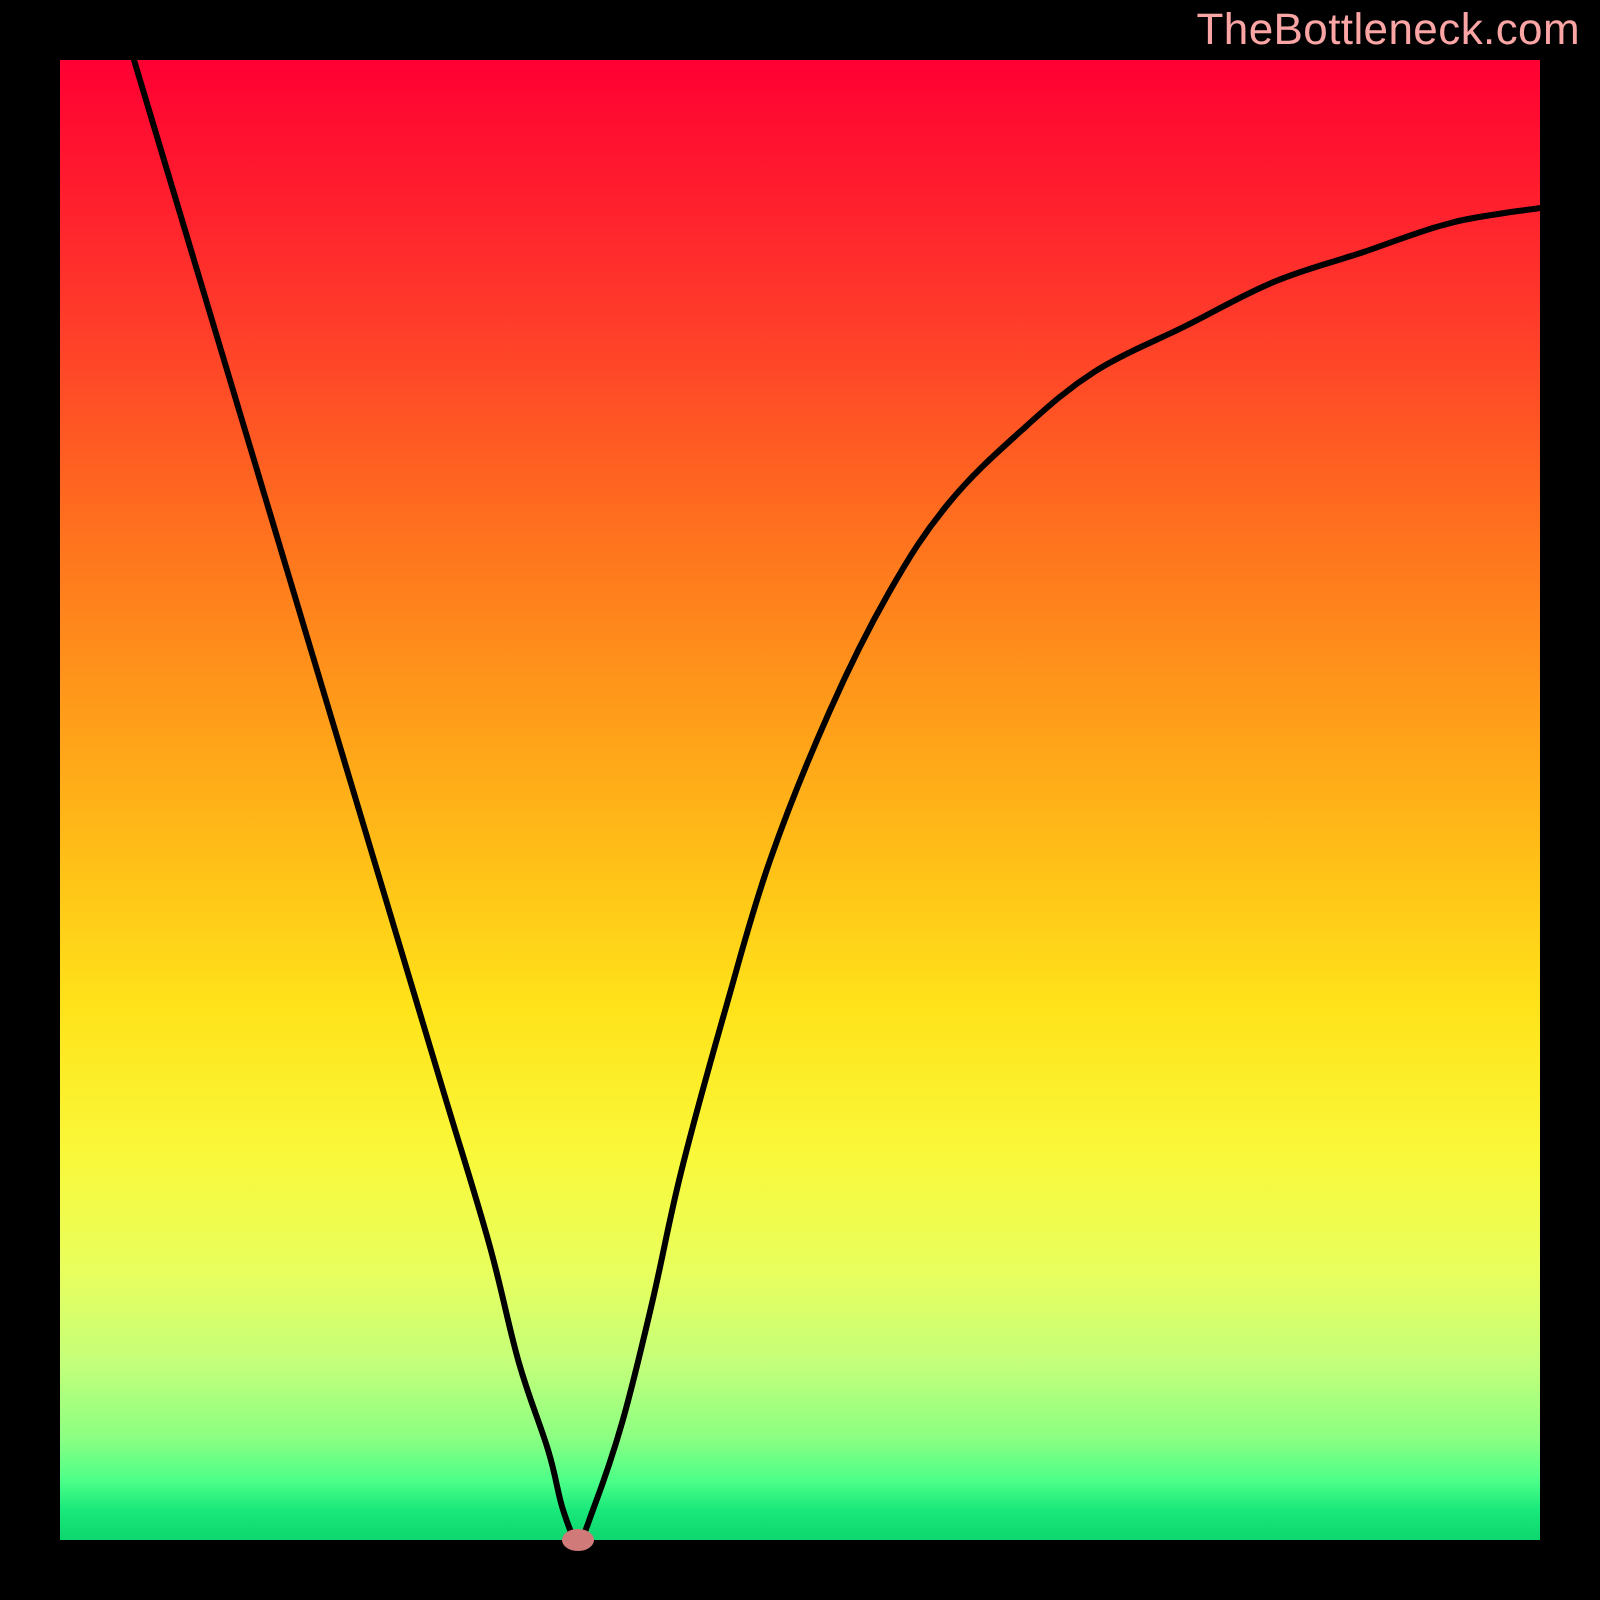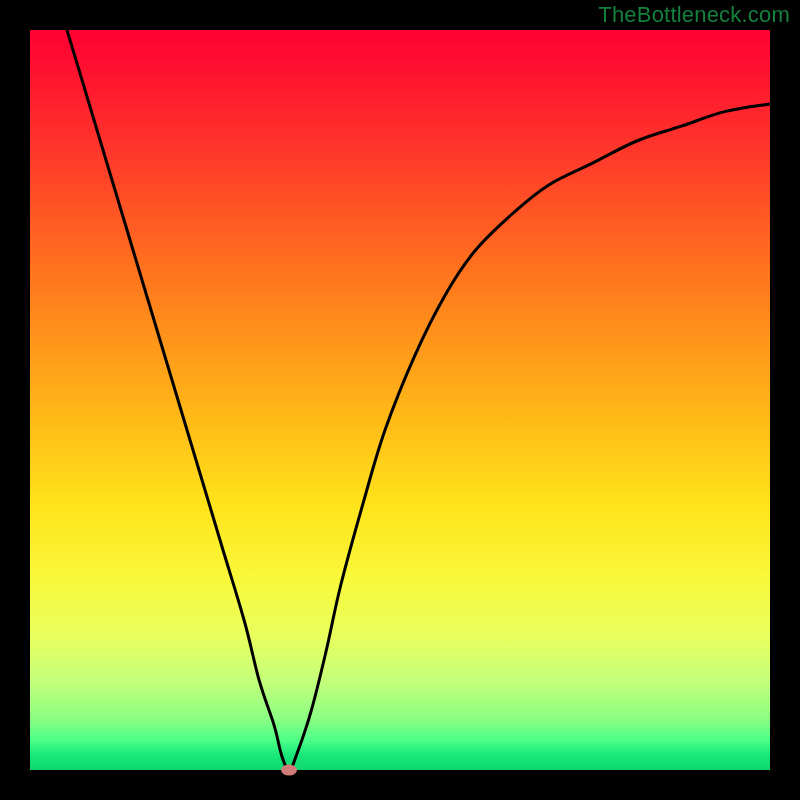--- a/index.html
+++ b/index.html
@@ -13,21 +13,21 @@
   .frame {
     position: relative;
     width: 800px;
     height: 800px;
     background: #000;
   }
   .watermark {
     position: absolute;
     top: 2px;
     right: 10px;
-    color: #15803d;
+    color: #fca5a5;
     font-size: 22px;
     letter-spacing: 0.2px;
     z-index: 5;
   }
   .plot-outer {
     position: absolute;
     left: 30px;
     top: 30px;
     width: 740px;
     height: 740px;

